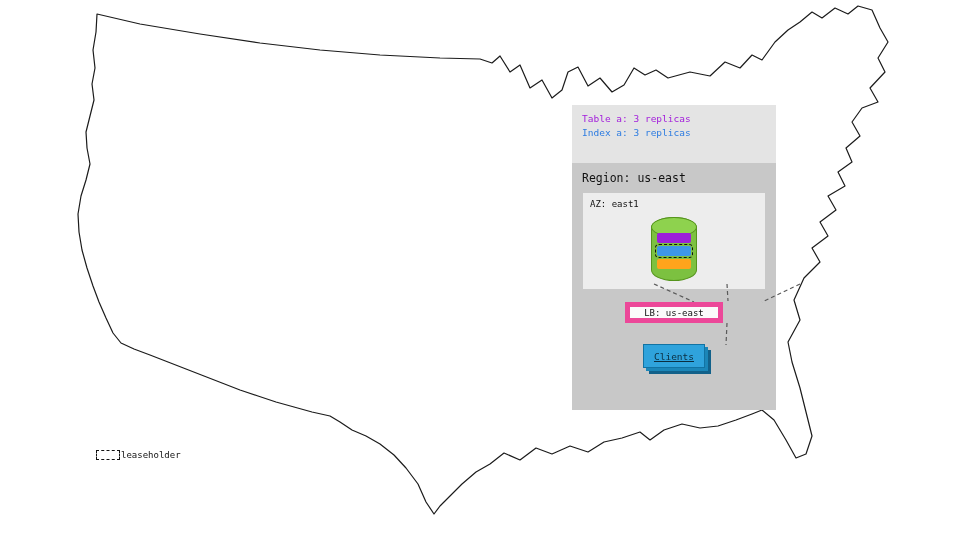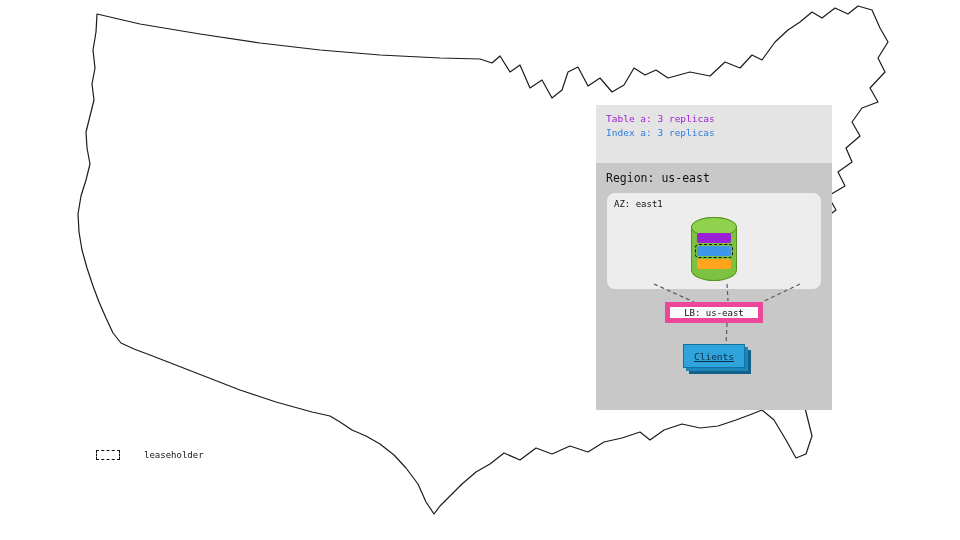--- a/index.html
+++ b/index.html
@@ -6,28 +6,28 @@
   .stage {
     position:relative; width:960px; height:540px; overflow:hidden;
     background:#ffffff;
     font-family:"DejaVu Sans Mono", monospace;
   }
   svg.us-map { position:absolute; left:0; top:0; }
   svg.connectors { position:absolute; left:0; top:0; z-index:1; pointer-events:none; }
   .dash { fill:none; stroke:#5a5a5a; stroke-width:1.2; stroke-dasharray:4 3; }
 
   
-  .panel { position:absolute; left:596px; top:105px; width:236px; height:305px; background:#e4e4e4; }
+  .panel { position:absolute; left:572px; top:105px; width:204px; height:305px; background:#e4e4e4; }
   .replica-legend { padding:7px 0 0 10px; }
   .legend-line { font-size:9.5px; line-height:14px; white-space:pre; }
 
   .region { position:absolute; top:58px; left:0; right:0; bottom:0; background:#c8c8c8; }
   .region-title { padding:9px 0 0 10px; font-size:11.5px; line-height:13px; color:#111; }
   .az-row { display:flex; gap:3px; padding:0 11px; margin-top:8px; }
-  .az { flex:1; height:96px; background:#ededed; box-sizing:border-box; padding-top:4px;border-radius:8px; }
+  .az { flex:1; height:96px; background:#ededed; box-sizing:border-box; padding-top:4px; }
   .az-label { font-size:9px; line-height:14px; padding-left:7px; color:#111; }
 
   .cylinder {
     position:relative; width:46px; height:64px; margin:6px auto 0;
     background:#7cc140; border:1px solid #55941c;
     border-radius:23px / 11px; box-sizing:border-box; padding-top:12px;
   }
   .cylinder::before {
     content:""; position:absolute; top:-1px; left:-1px;
     width:calc(100% + 2px); height:20px; box-sizing:border-box;
@@ -48,21 +48,21 @@
   .clients-box {
     position:relative; z-index:2; width:62px; height:24px; margin:21px auto 0;
     background:#2fa3dc; border:1px solid #1273a3; box-sizing:border-box;
     box-shadow:3px 3px 0 0 #1b86b8, 6px 6px 0 0 #12618a;
     display:flex; align-items:center; justify-content:center;
     font-size:9.5px; color:#0b2e40;text-decoration:underline;
   }
 
   .map-legend {
     position:absolute; left:96px; top:450px;
-    display:flex; align-items:flex-end; gap:24px;
+    display:flex; align-items:flex-end; gap:1px;
   }
   .leaseholder-swatch {
     display:inline-block; width:22px; height:8px;
     border:1.5px dashed #111; background:transparent;
   }
   .map-legend-label { font-size:9px; color:#111; }
 </style>
 </head>
 <body>
 

